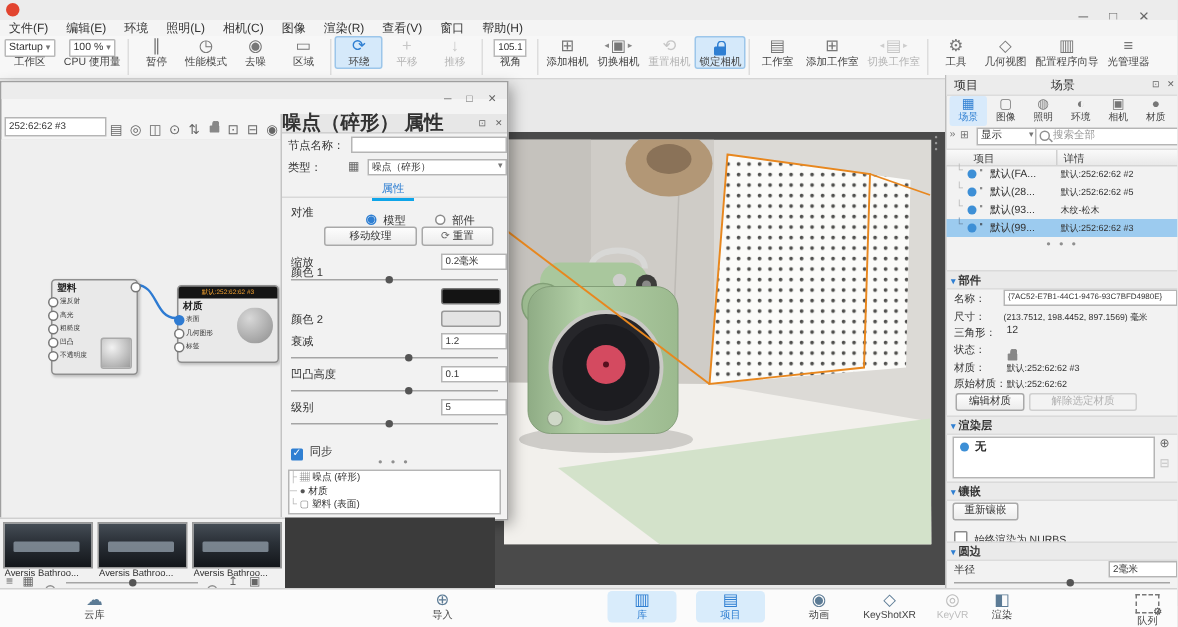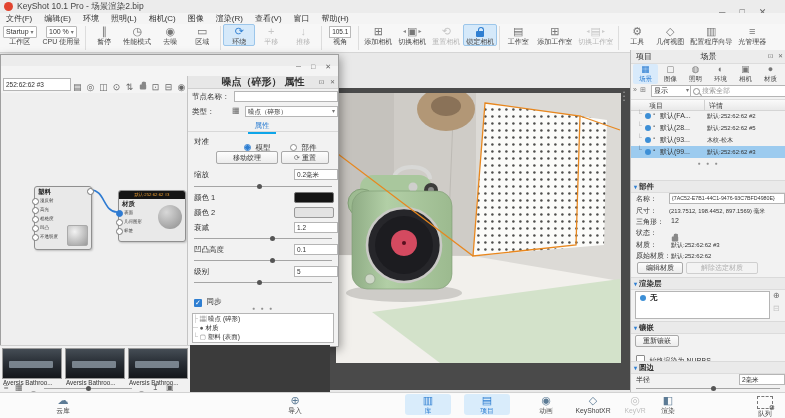--- a/index.html
+++ b/index.html
@@ -97,21 +97,20 @@
   #viewport{left:330px;top:88px;width:301px;height:302px;background:#4a4a4a;}
   .spdots{font-size:6px;color:#9a9a9a;line-height:4px;}
 </style>
 </head>
 <body>
 
 <div id="app">
 
   <div id="titlebar" class="ab">
     <div class="ab appdot"></div>
-    <div class="ab title nowrap" style="width:400px;">KeyShot 10.1 Pro - 场景渲染2.bip</div>
     <div class="ab" style="left:712px;top:1px;">
       <span class="winctl" style="padding:0 7px;">─</span><span class="winctl" style="padding:0 7px;">□</span><span class="winctl" style="padding:0 7px;">✕</span>
     </div>
   </div>
 
   <div id="menubar" class="ab">
     <span class="mi">文件(F)</span><span class="mi">编辑(E)</span><span class="mi">环境</span><span class="mi">照明(L)</span><span class="mi">相机(C)</span><span class="mi">图像</span><span class="mi">渲染(R)</span><span class="mi">查看(V)</span><span class="mi">窗口</span><span class="mi">帮助(H)</span>
   </div>
 
   <div id="ribbon" class="ab">
@@ -326,42 +325,42 @@
         <span class="port" style="left:-3px;top:28px;"></span>
           <span class="plbl" style="left:5px;top:28px;">几何图形</span>
         <span class="port" style="left:-3px;top:37px;"></span>
           <span class="plbl" style="left:5px;top:37px;">标签</span>
         <div class="ab" style="right:3px;top:14px;width:24px;height:24px;border-radius:50%;background:url(#g) ,radial-gradient(circle at 35% 30%,#d8d8d8,#8d8d8d);"></div>
       </div>
     </div>
 
     <div id="gprops" class="ab">
       <div class="ab phdr" style="width:150px;">
-        <div class="ab" style="left:0;top:0;width:100%;text-align:center;font-size:10px;font-weight:bold;color:#333;line-height:12px;">噪点（碎形） 属性</div>
+        <div class="ab" style="left:0;top:0;width:100%;text-align:left;font-size:13px;font-weight:bold;color:#333;line-height:12px;">噪点（碎形） 属性</div>
         <span class="ab winctl" style="right:14px;top:2px;font-size:6px;">⊡</span>
         <span class="ab winctl" style="right:3px;top:2px;font-size:6px;">✕</span>
       </div>
       <span class="ab plab" style="left:4px;top:16px;">节点名称：</span>
       <div class="ab pbox" style="left:46px;top:15px;width:98px;height:9px;"></div>
       <span class="ab plab" style="left:4px;top:31px;">类型：</span>
       <span class="ab" style="left:44px;top:30px;font-size:8px;color:#666;">▦</span>
       <div class="ab pbox" style="left:57px;top:30px;width:87px;height:9px;"><span>噪点（碎形）</span><span class="ab" style="right:2px;top:0;font-size:6px;color:#777;">▾</span></div>
       <div class="ab tabu" style="left:60px;top:45px;width:28px;text-align:center;font-size:7.5px;padding-bottom:1px;">属性</div>
       <div class="ab" style="left:0;top:55px;width:150px;height:1px;background:#d8d8d8;"></div>
       <span class="ab plab" style="left:6px;top:61px;">对准</span>
       <span class="ab" style="left:56px;top:60px;"><span class="irad on"></span> <span class="plab">模型</span></span>
       <span class="ab" style="left:102px;top:60px;"><span class="irad off"></span> <span class="plab">部件</span></span>
       <div class="ab btn" style="left:28px;top:75px;width:60px;height:11px;line-height:11px;">移动纹理</div>
       <div class="ab btn" style="left:93px;top:75px;width:46px;height:11px;line-height:11px;"><span style="color:#666;">⟳</span> <span>重置</span></div>
       <span class="ab plab" style="left:6px;top:94px;">缩放</span>
       <div class="ab pbox" style="left:106px;top:93px;width:38px;height:9px;">0.2毫米</div>
       <div class="sl" style="left:6px;top:110px;width:138px;">
           <span class="sld" style="left:46%;"></span>
         </div>
-      <span class="ab plab" style="left:6px;top:117px;">颜色 1</span>
+      <span class="ab plab" style="left:6px;top:101px;">颜色 1</span>
       <div class="ab" style="left:106px;top:116px;width:38px;height:9px;background:#141414;border:1px solid #777;border-radius:2px;"></div>
       <span class="ab plab" style="left:6px;top:132px;">颜色 2</span>
       <div class="ab" style="left:106px;top:131px;width:38px;height:9px;background:#e3e3e3;border:1px solid #999;border-radius:2px;"></div>
       <span class="ab plab" style="left:6px;top:147px;">衰减</span>
       <div class="ab pbox" style="left:106px;top:146px;width:38px;height:9px;">1.2</div>
       <div class="sl" style="left:6px;top:162px;width:138px;">
           <span class="sld" style="left:55%;"></span>
         </div>
       <span class="ab plab" style="left:6px;top:169px;">凹凸高度</span>
       <div class="ab pbox" style="left:106px;top:168px;width:38px;height:9px;">0.1</div>

